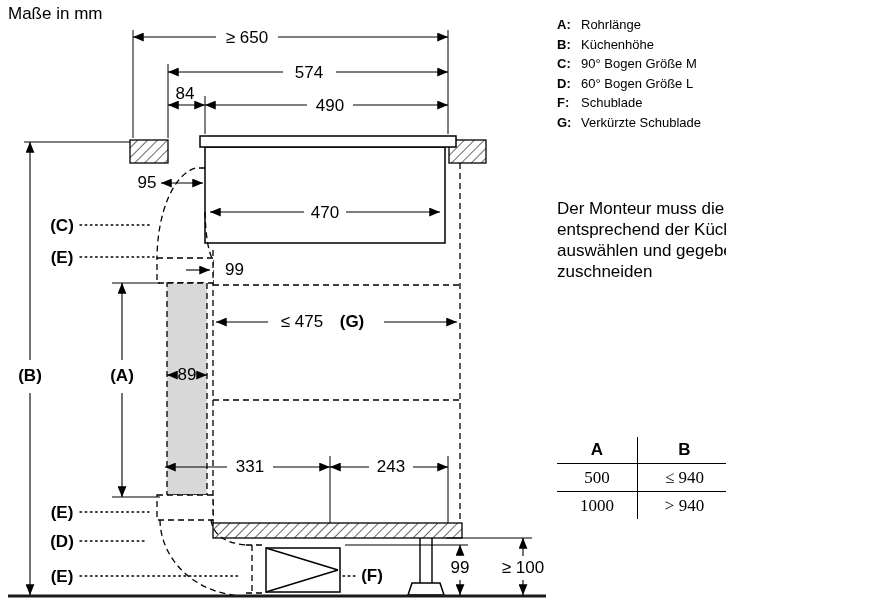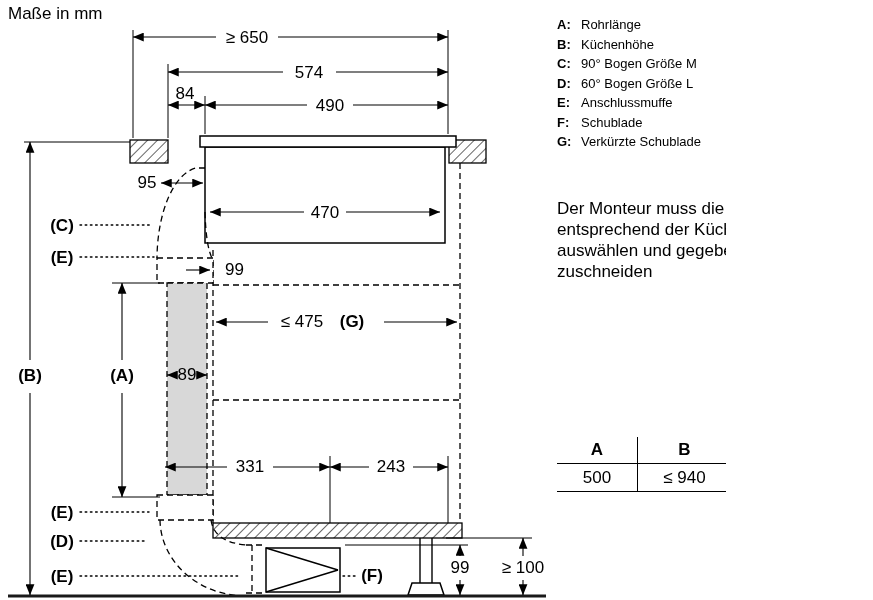--- a/index.html
+++ b/index.html
@@ -15,21 +15,21 @@
   .lrow { white-space:nowrap; }
   .lrow .k { display:inline-block; width:24px; font-weight:bold; }
   .note { position:absolute; left:0; top:198px; width:300px; font-size:17px; line-height:21px; }
   table.abtab {
     position:absolute; left:0; top:437px; border-collapse:collapse; font-size:17px;
   }
   table.abtab th, table.abtab td {
     text-align:center; vertical-align:middle; padding:0;
   }
   table.abtab th { font-weight:bold; height:26px; border-bottom:1.5px solid #000; }
-  table.abtab td { height:27px; }
+  table.abtab td { height:27px;font-family:Liberation Serif, serif; }
   table.abtab tr.r1 td { border-bottom:1.5px solid #000; }
   table.abtab th:first-child, table.abtab td:first-child { border-right:1.5px solid #000; width:80px; }
   table.abtab th:last-child, table.abtab td:last-child { width:93px; }
 
   
   .sl   { stroke:#000; stroke-width:1.4; fill:none; }
   .slw  { stroke:#000; stroke-width:1.5; fill:#fff; }
   .dash { stroke:#000; stroke-width:1.3; fill:none; stroke-dasharray:6 4; }
   .dashw{ stroke:#000; stroke-width:1.3; fill:#fff; stroke-dasharray:6 4; }
   .dashg{ stroke:#000; stroke-width:1.3; fill:#d8d8d8; stroke-dasharray:6 4; }
@@ -234,23 +234,20 @@
       <div class="lrow">
         <span class="k">B:</span><span>Küchenhöhe</span>
       </div>
       <div class="lrow">
         <span class="k">C:</span><span>90° Bogen Größe M</span>
       </div>
       <div class="lrow">
         <span class="k">D:</span><span>60° Bogen Größe L</span>
       </div>
       <div class="lrow">
-        <span class="k">E:</span><span>Anschlussmuffe</span>
-      </div>
-      <div class="lrow">
         <span class="k">F:</span><span>Schublade</span>
       </div>
       <div class="lrow">
         <span class="k">G:</span><span>Verkürzte Schublade</span>
       </div>
     </div>
 
     <div class="note">Der Monteur muss die Rohrlänge entsprechend der Küchenhöhe auswählen und gegebenenfalls zuschneiden</div>
 
     <table class="abtab">
@@ -258,17 +255,21 @@
         <tr>
           <th>A</th>
           <th>B</th>
         </tr>
       </thead>
       <tbody>
         <tr class="r1">
           <td>500</td>
           <td>≤ 940</td>
         </tr>
+        <tr>
+          <td>1000</td>
+          <td>&gt; 940</td>
+        </tr>
       </tbody>
     </table>
 
   </div>
 </div>
 
 </body></html>

